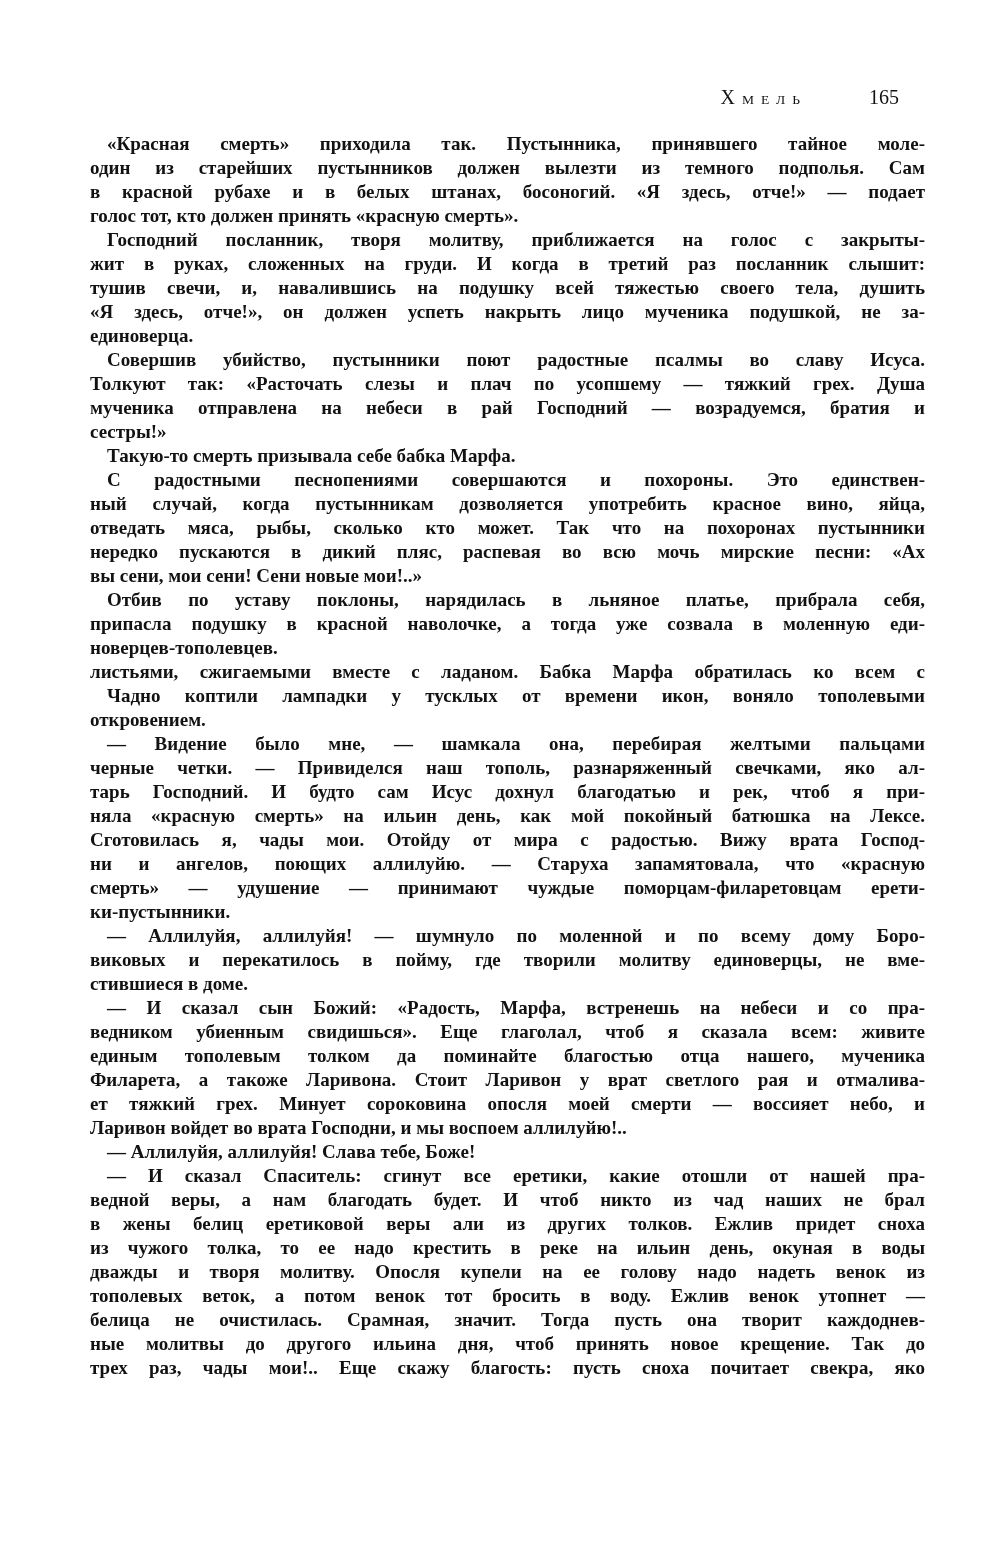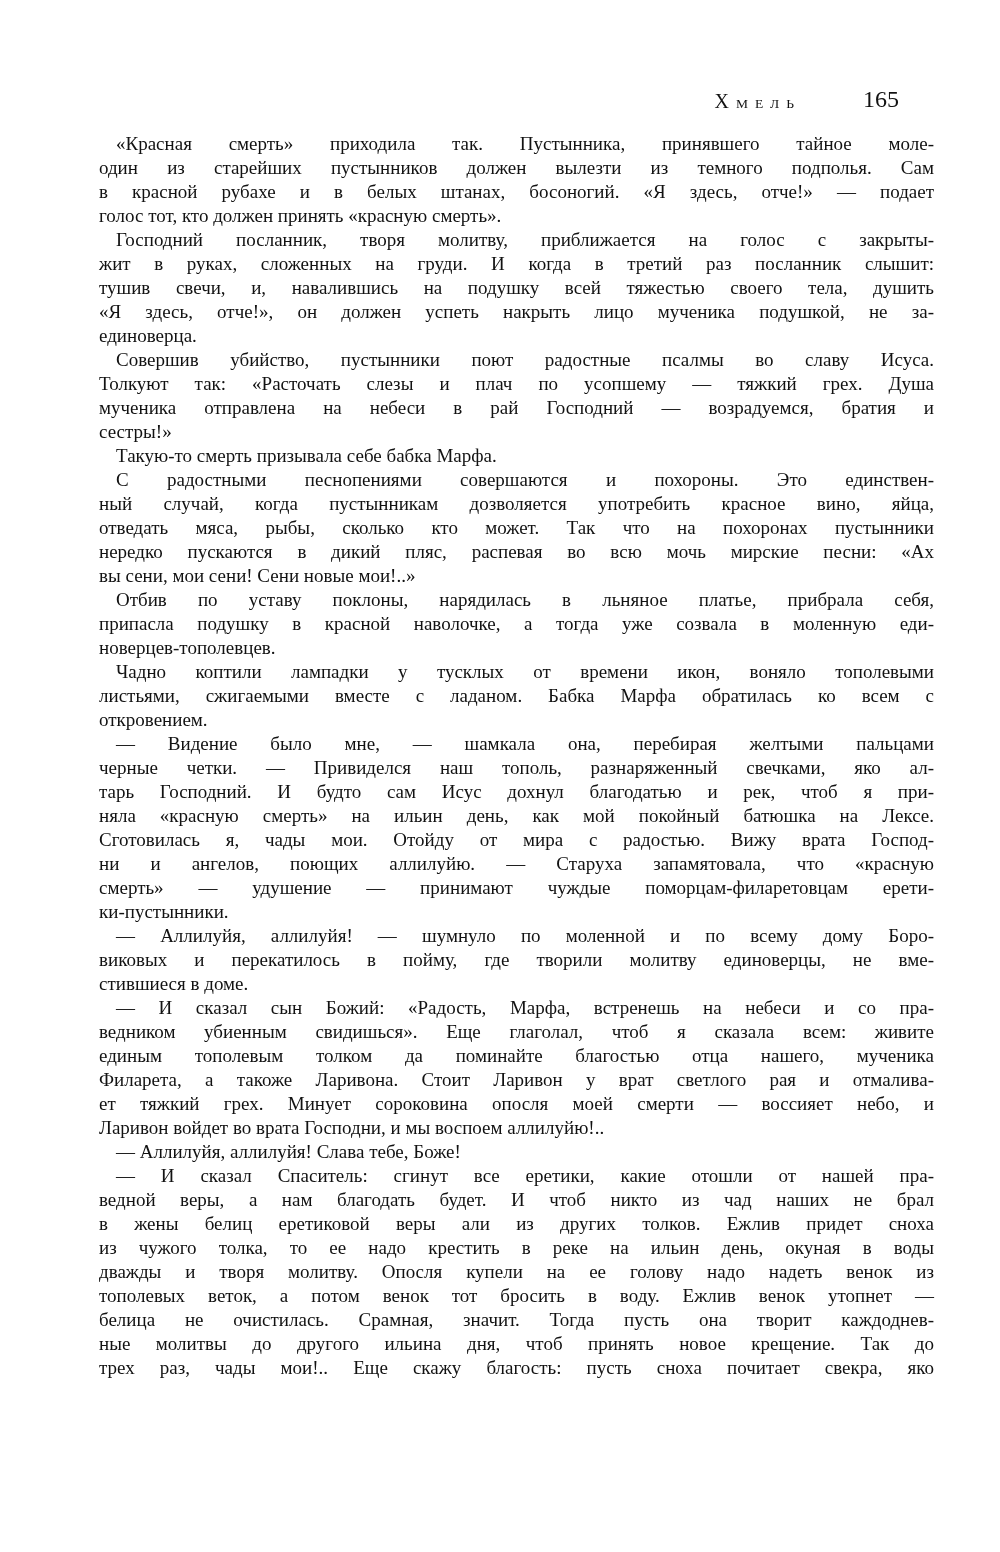--- a/index.html
+++ b/index.html
@@ -29,30 +29,31 @@
     display: inline-block;
     font-size: 13.5px;
     letter-spacing: 7px;
     margin-right: 62px;
     white-space: nowrap;
   }
   .running-title::first-letter {
     font-size: 20px;
   }
   .page-number {
-    font-size: 24px;
+    font-size: 20px;
     padding-right: 18px;
   }
   .page-body {
     position: absolute;
     top: 132px;
-    left: 99px;
+    left: 90px;
     width: 835px;
     font-size: 19px;
     line-height: 24px;
+    font-weight: bold;
   }
   .para {
     margin: 0;
     padding: 0;
   }
   .line {
     display: block;
     height: 24px;
     text-align: justify;
     text-align-last: justify;
@@ -102,22 +103,22 @@
         <span class="line">отведать мяса, рыбы, сколько кто может. Так что на похоронах пустынники</span>
         <span class="line">нередко пускаются в дикий пляс, распевая во всю мочь мирские песни: «Ах</span>
         <span class="line last">вы сени, мои сени! Сени новые мои!..»</span>
       </p>
       <p class="para">
         <span class="line first">Отбив по уставу поклоны, нарядилась в льняное платье, прибрала себя,</span>
         <span class="line">припасла подушку в красной наволочке, а тогда уже созвала в моленную еди-</span>
         <span class="line last">новерцев-тополевцев.</span>
       </p>
       <p class="para">
+        <span class="line">листьями, сжигаемыми вместе с ладаном. Бабка Марфа обратилась ко всем с</span>
         <span class="line first">Чадно коптили лампадки у тусклых от времени икон, воняло тополевыми</span>
-        <span class="line">листьями, сжигаемыми вместе с ладаном. Бабка Марфа обратилась ко всем с</span>
         <span class="line last">откровением.</span>
       </p>
       <p class="para">
         <span class="line first">— Видение было мне, — шамкала она, перебирая желтыми пальцами</span>
         <span class="line">черные четки. — Привиделся наш тополь, разнаряженный свечками, яко ал-</span>
         <span class="line">тарь Господний. И будто сам Исус дохнул благодатью и рек, чтоб я при-</span>
         <span class="line">няла «красную смерть» на ильин день, как мой покойный батюшка на Лексе.</span>
         <span class="line">Сготовилась я, чады мои. Отойду от мира с радостью. Вижу врата Господ-</span>
         <span class="line">ни и ангелов, поющих аллилуйю. — Старуха запамятовала, что «красную</span>
         <span class="line">смерть» — удушение — принимают чуждые поморцам-филаретовцам ерети-</span>

